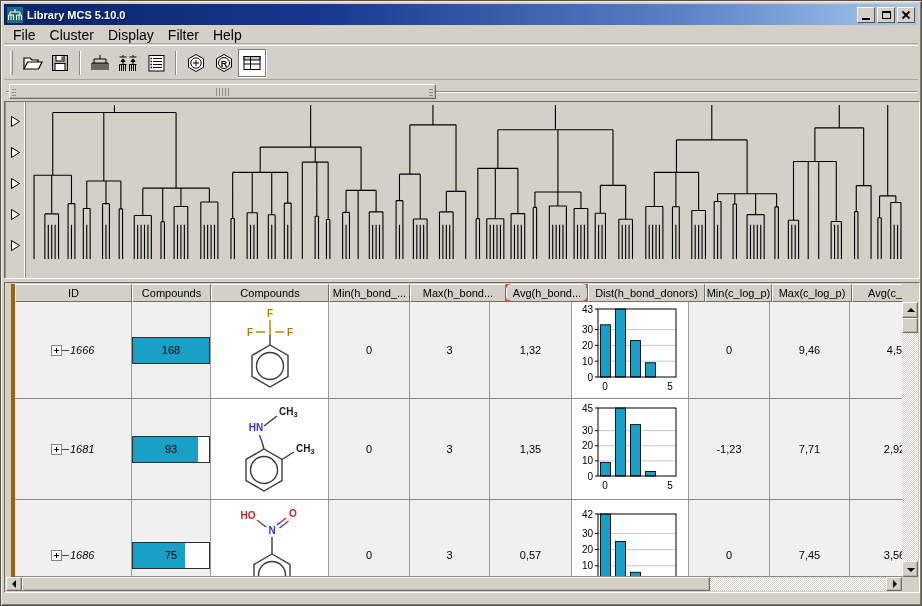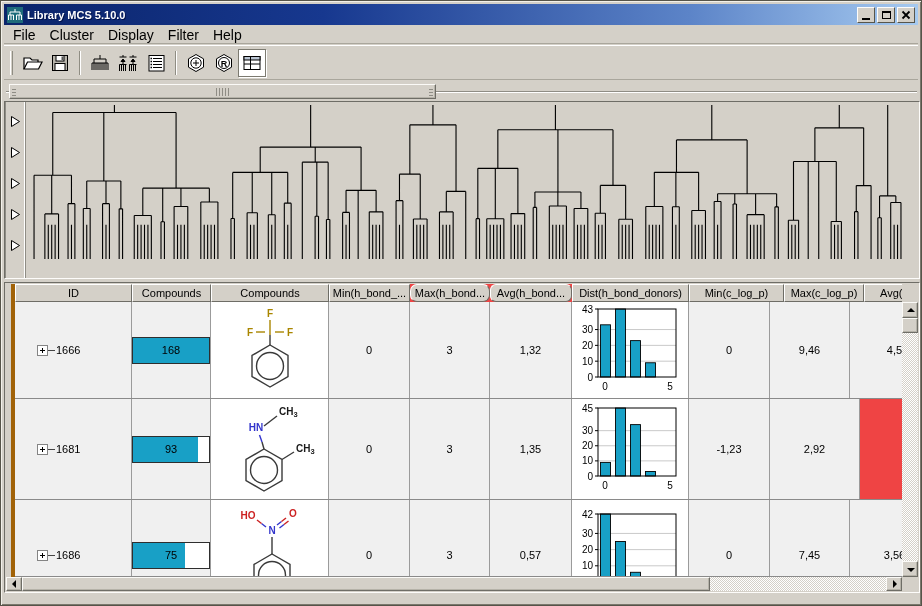--- a/index.html
+++ b/index.html
@@ -62,21 +62,21 @@
   .th{ background:#d4d0c8; border-top:1px solid #fff; border-left:1px solid #fff;
     border-right:1px solid #6e6d66; border-bottom:1px solid #6e6d66;
     font-size:11px; color:#000; display:flex; align-items:center; justify-content:center;
     overflow:hidden; white-space:nowrap; flex:none; }
   .trow{ display:flex; width:925px; border-bottom:1px solid #8a8a8a; overflow:hidden; }
   .trow3{ height:77px; }
   .trow3 .td{ height:110px; }
   .td{ flex:none; border-right:1px solid #9b9b9b; background:#f0f0f0;
     display:flex; align-items:center; justify-content:center; font-size:11px; color:#000; }
   .td.white{ background:#fff; }
-  .id-cell{ justify-content:flex-start; padding-left:22px; }
+  .id-cell{ justify-content:flex-start; padding-left:36px;font-style:italic; }
   .expand{ width:11px; height:11px; border:1px solid #848484; background:#fff; position:relative; flex:none; }
   .expand::before{ content:''; position:absolute; left:2px; right:2px; top:4px; height:1px; background:#000; }
   .expand::after{ content:''; position:absolute; top:2px; bottom:2px; left:4px; width:1px; background:#000; }
   .dash{ width:7px; height:1px; background:#444; flex:none; margin-right:1px; }
   .cbar{ width:88px; height:27px; border:1px solid #2e2e2e; background:#fff; position:relative;
     display:flex; align-items:center; justify-content:center; }
   .cfill{ position:absolute; left:0; top:0; bottom:0; }
   .cval{ position:relative; font-size:11px; }
 
   
@@ -239,24 +239,24 @@
     </div>
   </div>
 
   <div class="table-panel">
     <div class="table-viewport">
       <div class="thead" id="thead">
           <div class="th" style="width: 117px;">ID</div>
           <div class="th" style="width: 79px;">Compounds</div>
           <div class="th" style="width: 118px;">Compounds</div>
           <div class="th" style="width: 81px;">Min(h_bond_...</div>
-          <div class="th" style="width: 80px; border-radius: 7px;">Max(h_bond...</div>
+          <div class="th" style="width: 96px;">Max(h_bond...</div>
           <div class="th" style="width: 82px; border-radius: 6px;">Avg(h_bond...</div>
           <div class="th" style="width: 117px;">Dist(h_bond_donors)</div>
-          <div class="th" style="width: 95px;">Min(c_log_p)</div>
+          <div class="th" style="width: 67px;">Min(c_log_p)</div>
           <div class="th" style="width: 80px;">Max(c_log_p)</div>
           <div class="th" style="width: 90px;">Avg(c_log...</div>
         </div>
 
       <div class="trow" style="height:97px">
         <div class="td id-cell" style="width:117px">
           <span class="expand"></span>
           <span class="dash"></span>
           <span>1666</span>
         </div>
@@ -371,20 +371,21 @@
               <text x="15" y="45.27777777777778" text-anchor="end" font-size="10" fill="#000">20</text>
               <line x1="17" y1="56.88888888888889" x2="20" y2="56.88888888888889" stroke="#000" stroke-width="1"></line>
               <text x="15" y="60.38888888888889" text-anchor="end" font-size="10" fill="#000">10</text>
               <line x1="17" y1="72" x2="20" y2="72" stroke="#000" stroke-width="1"></line>
               <text x="15" y="75.5" text-anchor="end" font-size="10" fill="#000">0</text>
               <text x="27" y="85" text-anchor="middle" font-size="10" fill="#000">0</text>
               <text x="92" y="85" text-anchor="middle" font-size="10" fill="#000">5</text>
             </svg>
         </div>
         <div class="td" style="width:81px">-1,23</div>
+        <div class="td" style="width:80px">7,71</div>
         <div class="td" style="width:90px">2,92</div>
       </div>
 
       <div class="trow trow3">
         <div class="td id-cell" style="width:117px">
           <span class="expand"></span>
           <span class="dash"></span>
           <span>1686</span>
         </div>
         <div class="td" style="width:79px">

